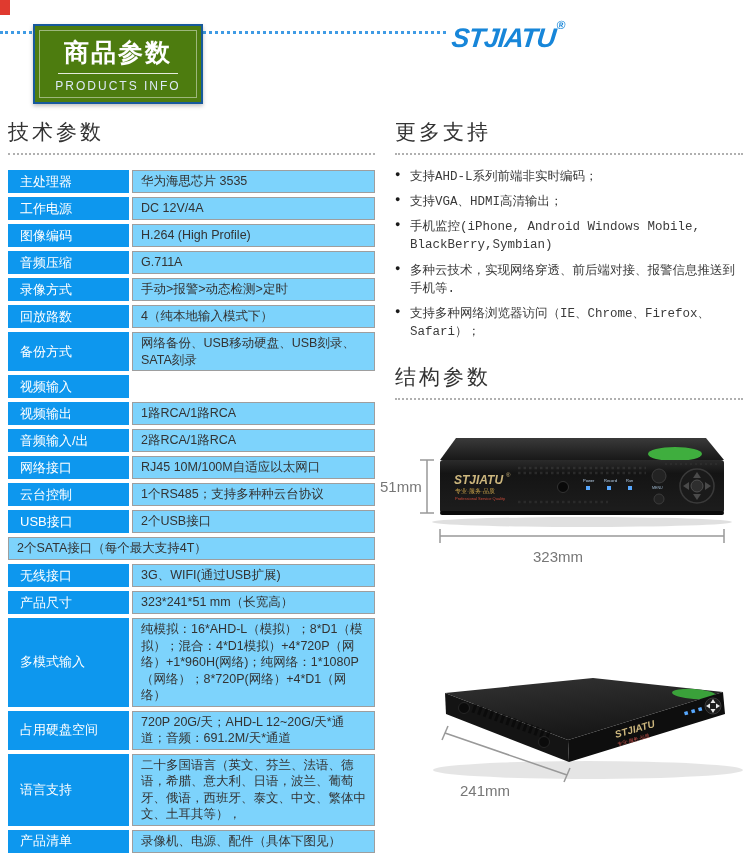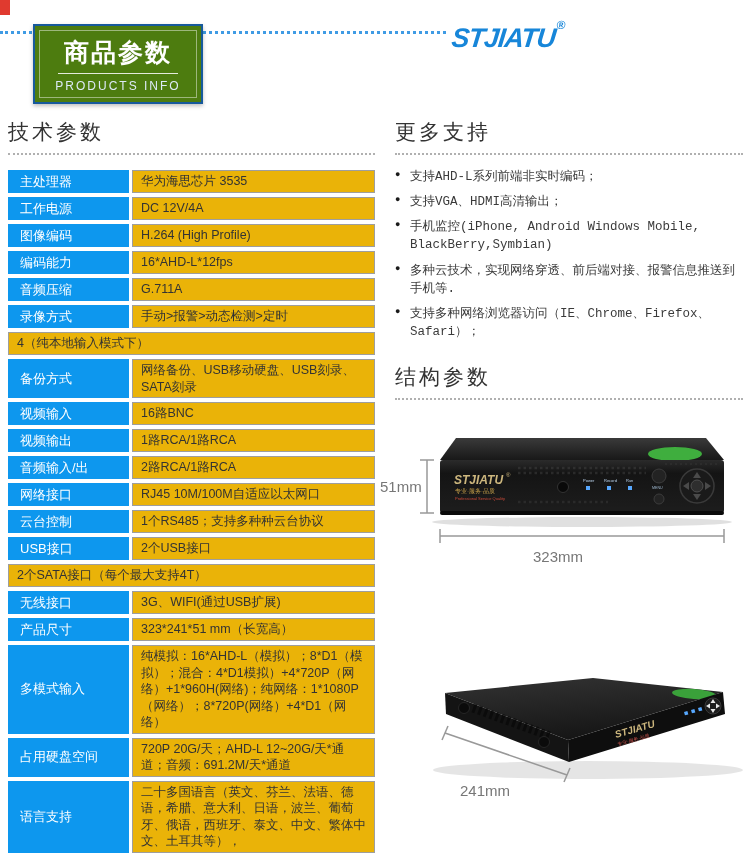--- a/index.html
+++ b/index.html
@@ -27,21 +27,21 @@
   
   .sec-title { font-size:21px; color:#333; letter-spacing:3px; font-weight:normal;
     padding-bottom:7px; border-bottom:2px dotted #b0b0b0; }
 
   
   .left-col { position:absolute; left:8px; top:118px; width:367px; }
   .spec-table { margin-top:15px; display:flex; flex-direction:column; gap:4px; }
   .row { display:flex; gap:3px; }
   .cl { width:121px; min-height:23px; background:#0d97ee; color:#fff; font-size:13px;
     display:flex; align-items:center; padding:2px 8px 2px 12px; flex-shrink:0; }
-  .cv { flex:1; border:1px solid #9e9e9e; background:#eab308; color:#333; font-size:12.5px;
+  .cv { flex:1; border:1px solid #9e9e9e; background:#7dd3fc; color:#333; font-size:12.5px;
     line-height:1.32; display:flex; align-items:center; padding:2px 8px; min-height:23px; }
 
   
   .right-col { position:absolute; left:395px; top:118px; width:348px;font-family:Liberation Mono, monospace; }
   .support-list { list-style:none; margin-top:13px; }
   .support-list li { position:relative; padding-left:15px; font-size:12.5px; color:#3a3a3a;
     line-height:1.45; margin-bottom:7px; }
   .blt::before { content:"●"; position:absolute; left:0; top:1px; font-size:9px; color:#1a1a1a; }
   .structure-head { margin-top:22px; }
 
@@ -71,41 +71,37 @@
       </div>
     <div class="row">
         <div class="cl">工作电源</div>
         <div class="cv">DC 12V/4A</div>
       </div>
     <div class="row">
         <div class="cl">图像编码</div>
         <div class="cv">H.264 (High Profile)</div>
       </div>
     <div class="row">
-        <div class="cl">编码能力</div>
-        <div class="cv">16*AHD-L*12fps</div>
-      </div>
-    <div class="row">
         <div class="cl">音频压缩</div>
         <div class="cv">G.711A</div>
       </div>
     <div class="row">
         <div class="cl">录像方式</div>
         <div class="cv">手动&gt;报警&gt;动态检测&gt;定时</div>
       </div>
     <div class="row">
+        <div class="cl">回放路数</div>
         <div class="cv">4（纯本地输入模式下）</div>
       </div>
     <div class="row">
         <div class="cl">备份方式</div>
         <div class="cv">网络备份、USB移动硬盘、USB刻录、SATA刻录</div>
       </div>
     <div class="row">
         <div class="cl">视频输入</div>
-        <div class="cv">16路BNC</div>
       </div>
     <div class="row">
         <div class="cl">视频输出</div>
         <div class="cv">1路RCA/1路RCA</div>
       </div>
     <div class="row">
         <div class="cl">音频输入/出</div>
         <div class="cv">2路RCA/1路RCA</div>
       </div>
     <div class="row">

